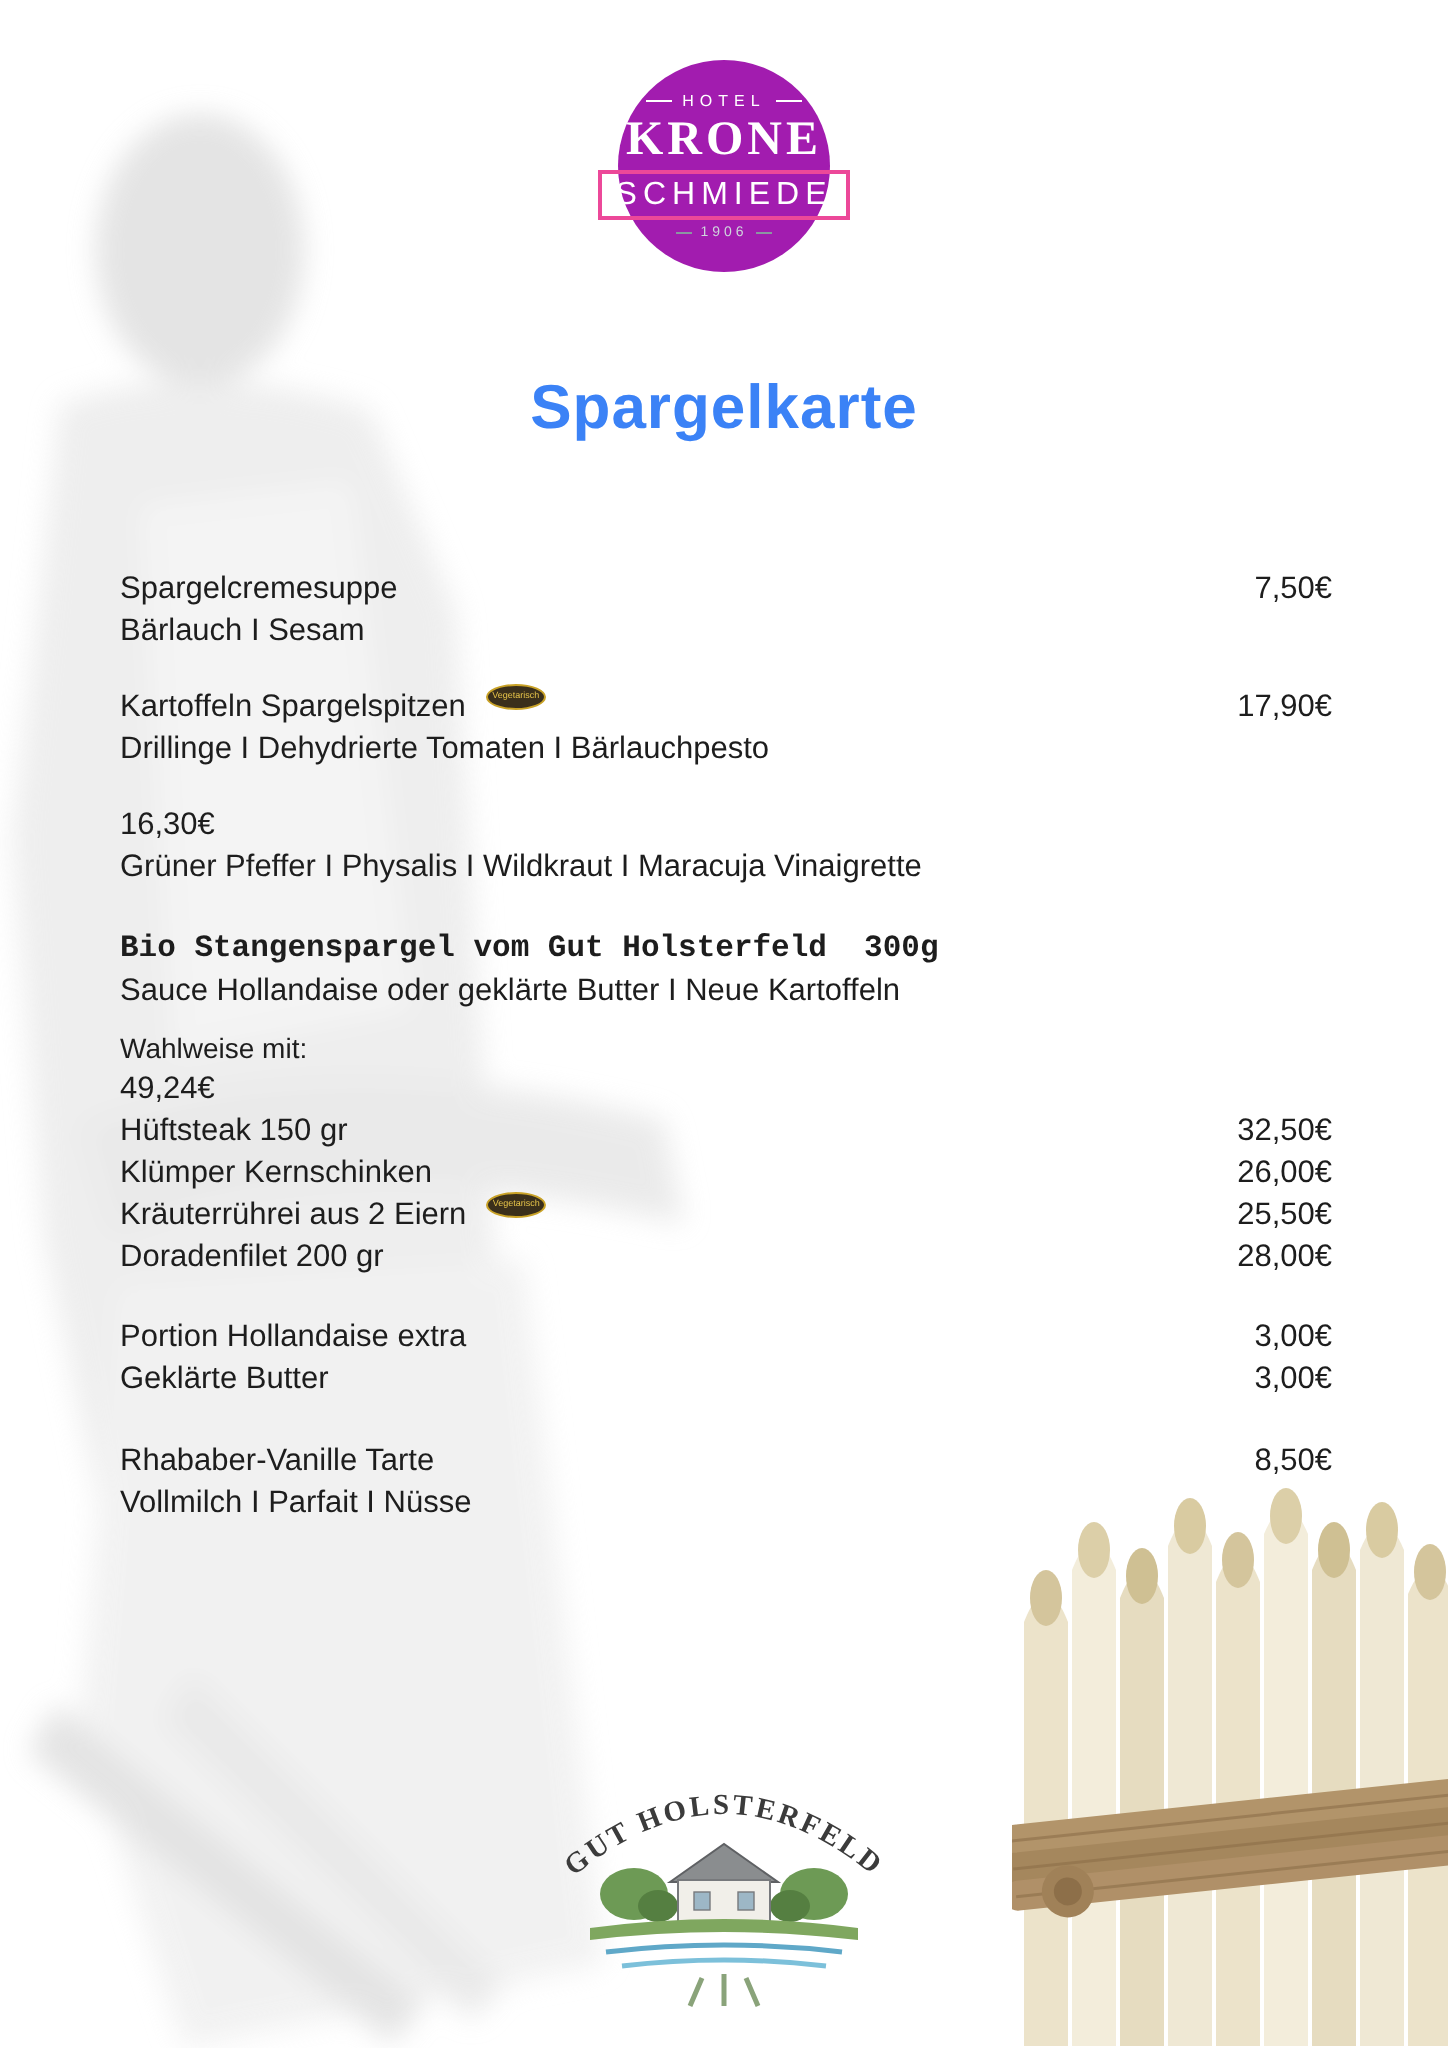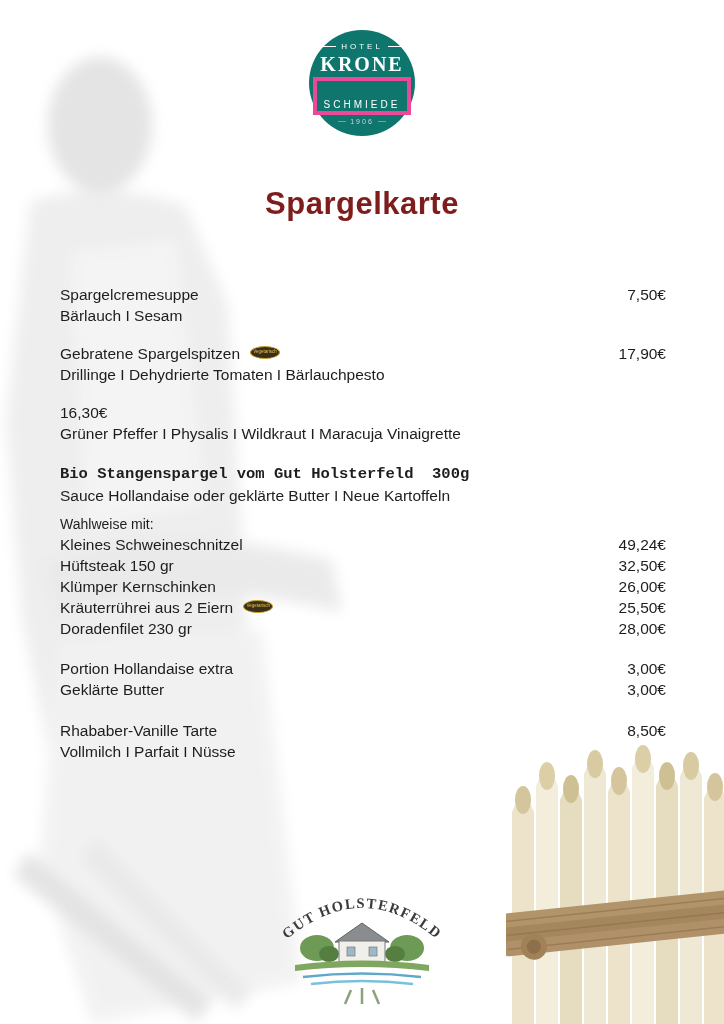--- a/index.html
+++ b/index.html
@@ -14,55 +14,55 @@
     overflow: hidden;
     font-family: "Liberation Sans", sans-serif;
     color: #1d1d1d;
   }
   .bg-figure { position: absolute; left: 0; top: 0; z-index: 0; }
   .content { position: relative; z-index: 2; }
 
   
   .logo-circle {
     width: 106px; height: 106px;
-    background: #0f766e;
+    background: #a21caf;
     border-radius: 50%;
     margin: 30px auto 0;
     display: flex; flex-direction: column;
     align-items: center; justify-content: center;
     gap: 3px;
   }
   .logo-hotel {
     color: #ffffff; font-size: 8px; letter-spacing: 3px;
     display: flex; align-items: center; gap: 5px;
   }
   .logo-hotel::before, .logo-hotel::after { content: ""; width: 13px; height: 1px; background: #ffffff; }
   .logo-krone {
     color: #ffffff; font-family: "Liberation Serif", serif;
-    font-size: 20px; font-weight: bold; letter-spacing: 2px; line-height: 1;
+    font-size: 24px; font-weight: bold; letter-spacing: 2px; line-height: 1;
   }
   .logo-schmiede {
-    color: #ffffff; border: 4px solid #ec4899;
-    font-size: 10px; letter-spacing: 3px; padding: 18px 7px 1px;
+    color: #ffffff; border: 2px solid #ec4899;
+    font-size: 16px; letter-spacing: 3px; padding: 2px 7px 1px;
   }
   .logo-year {
     color: #cfd6dd; font-size: 7px; letter-spacing: 2px;
     display: flex; align-items: center; gap: 4px;
   }
   .logo-year::before, .logo-year::after { content: ""; width: 8px; height: 1px; background: #8b96a1; }
 
   .title {
     text-align: center; font-size: 31px; font-weight: bold;
-    letter-spacing: 0.5px; color: #7f1d1d; margin-top: 50px;
+    letter-spacing: 0.5px; color: #3b82f6; margin-top: 50px;
   }
 
   
   .menu { margin-top: 62px; padding: 0 58px 0 60px; font-size: 15.5px; line-height: 21px; }
   .row { display: flex; justify-content: space-between; align-items: baseline; }
-  .name-wrap { display: flex; align-items: center; }
+  .name-wrap { display: flex; }
   .price { white-space: nowrap; }
   .item { margin-bottom: 17px; }
   .desc { color: #1d1d1d; }
 
   .veg-badge {
     display: inline-block;
     width: 30px; height: 13px;
     background: #3a2f1b;
     border: 1.5px solid #c9a227;
     border-radius: 50%;
@@ -132,21 +132,21 @@
             <span>Spargelcremesuppe</span>
           </span>
           <span class="price">7,50€</span>
         </div>
         <div class="desc">Bärlauch I Sesam</div>
       </div>
 
       <div class="item">
         <div class="row">
           <span class="name-wrap">
-            <span>Gebratene Spargelspitzen</span>
+            <span>Kartoffeln Spargelspitzen</span>
             <span class="veg-badge">Vegetarisch</span>
           </span>
           <span class="price">17,90€</span>
         </div>
         <div class="desc">Drillinge I Dehydrierte Tomaten I Bärlauchpesto</div>
       </div>
 
       <div class="item">
         <div class="row">
           <span class="price">16,30€</span>
@@ -154,23 +154,20 @@
         <div class="desc">Grüner Pfeffer I Physalis I Wildkraut I Maracuja Vinaigrette</div>
       </div>
 
       <div class="special">
         <div class="special-title">Bio Stangenspargel vom Gut Holsterfeld  300g</div>
         <div class="desc">Sauce Hollandaise oder geklärte Butter I Neue Kartoffeln</div>
         <div class="choice-label">Wahlweise mit:</div>
 
         <div class="options">
           <div class="row">
-            <span class="name-wrap">
-              <span>Kleines Schweineschnitzel</span>
-            </span>
             <span class="price">49,24€</span>
           </div>
           <div class="row">
             <span class="name-wrap">
               <span>Hüftsteak 150 gr</span>
             </span>
             <span class="price">32,50€</span>
           </div>
           <div class="row">
             <span class="name-wrap">
@@ -180,21 +177,21 @@
           </div>
           <div class="row">
             <span class="name-wrap">
               <span>Kräuterrührei aus 2 Eiern</span>
               <span class="veg-badge">Vegetarisch</span>
             </span>
             <span class="price">25,50€</span>
           </div>
           <div class="row">
             <span class="name-wrap">
-              <span>Doradenfilet 230 gr</span>
+              <span>Doradenfilet 200 gr</span>
             </span>
             <span class="price">28,00€</span>
           </div>
         </div>
       </div>
 
       <div class="extras">
         <div class="row">
           <span>Portion Hollandaise extra</span>
           <span class="price">3,00€</span>

